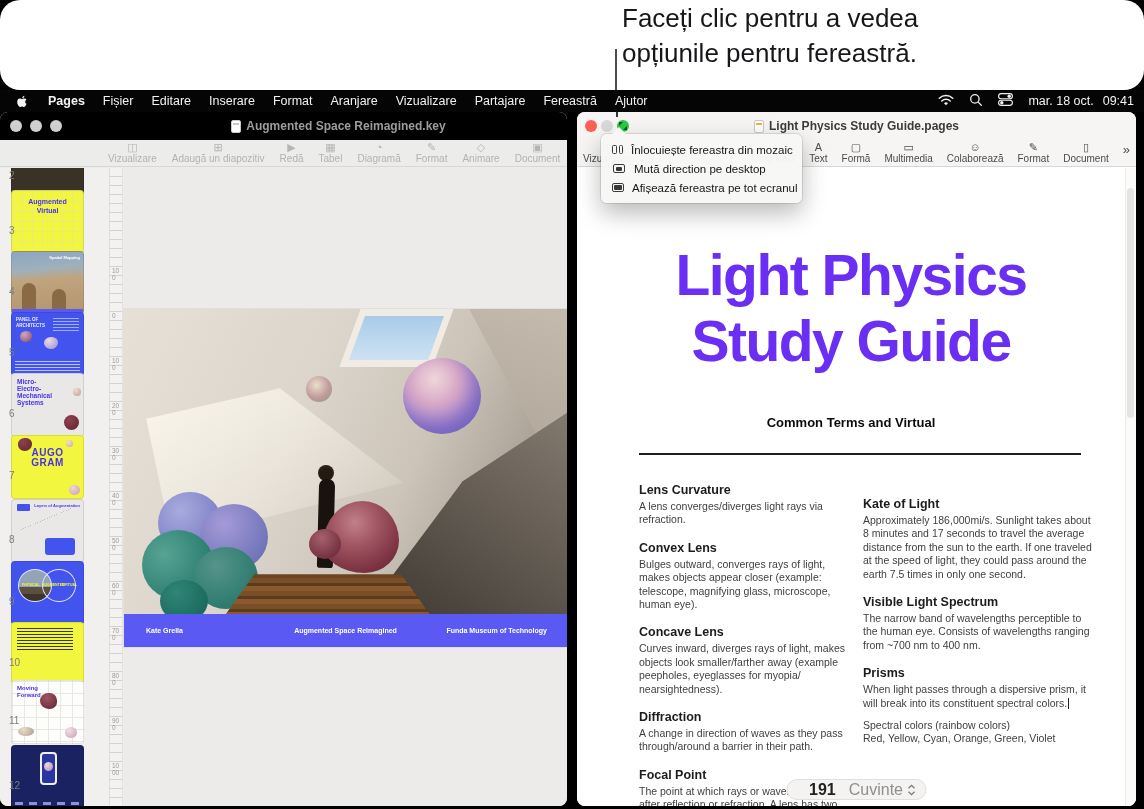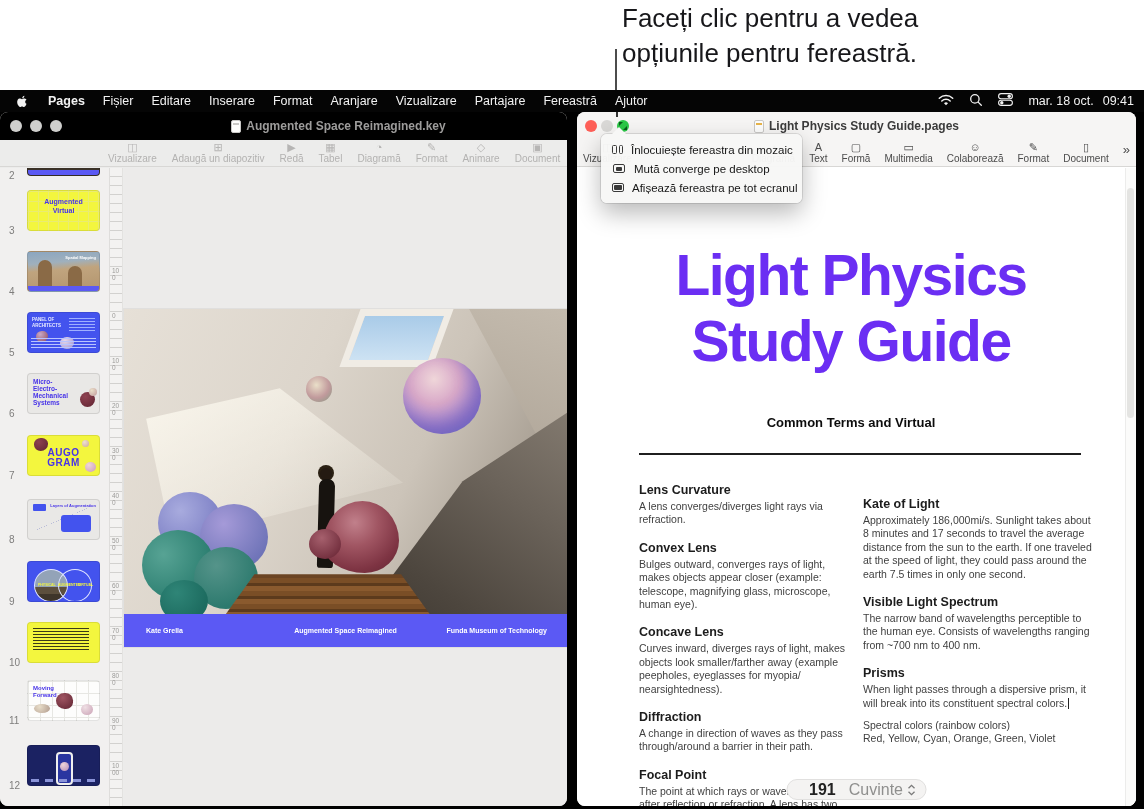--- a/index.html
+++ b/index.html
@@ -1,20 +1,20 @@
 <!DOCTYPE html>
 <html><head>
 <meta charset="utf-8">
 <style>
   * { margin:0; padding:0; box-sizing:border-box; }
   html,body { width:1144px; height:809px; }
   body { background:#000; font-family:"Liberation Sans", sans-serif; position:relative; overflow:hidden; }
 
   
-  .callout-area { position:absolute; top:0; left:0; width:1144px; height:90px; background:#fff; }
+  .callout-area { position:absolute; top:0; left:0; width:1144px; height:90px; background:#fff;border-radius:20px; }
   .callout-text { position:absolute; left:622px; top:1px; font-size:26px; line-height:35px; color:#17171a; }
   .callout-line { position:absolute; left:615px; top:49px; width:2px; height:41px; background:#4c4c4c; }
   .callout-line-stub { position:absolute; left:616px; top:112px; width:2px; height:5px; background:#333; z-index:60; }
 
   
   .menubar { position:absolute; top:90px; left:0; width:1144px; height:22px; background:#050505;
              display:flex; align-items:center; color:#f2f2f2; font-size:12.5px; padding:0 10px; }
   .mb-apple { padding:0 10px 0 6px; display:flex; align-items:center; }
   .mb-item { padding:0 9px; white-space:nowrap; }
   .mb-app { font-weight:700; }
@@ -58,21 +58,21 @@
   .pg-toolbar-right { position:absolute; right:6px; top:29px; display:flex; gap:14px; align-items:flex-start; }
   .win-pages .tb-icon { color:#4d4d4d; }
   .win-pages .tb-label { color:#4b4b4b; }
   .win-pages .tb-more { color:#4d4d4d; }
 
   
   .kn-content { position:absolute; top:56px; bottom:0; left:0; right:0; }
   .kn-sidebar { position:absolute; left:0; top:0; bottom:0; width:110px; background:#f1f0ef; border-right:1px solid #dedddb; overflow:hidden; }
   .kn-slide-row { position:absolute; left:0; width:110px; height:47px; }
   .slide-num { position:absolute; left:9px; bottom:1px; font-size:10px; color:#7e7d7c; }
-  .thumb { position:absolute; left:27px; top:0; width:73px; height:41px; border-radius:4px; overflow:hidden;
+  .thumb { position:absolute; left:11px; top:0; width:73px; height:64px; border-radius:4px; overflow:hidden;
            border:1px solid rgba(0,0,0,0.10); background:#fff; }
   .pre { white-space:pre-line; }
 
   .th2 { background:#3a3127; } .th2::after { content:""; position:absolute; left:0; right:0; bottom:0; height:5px; background:#5b59f4; }
   .th3 { background:#f3f63e; background-image:linear-gradient(#e9ec72 1px, transparent 1px), linear-gradient(90deg,#e9ec72 1px, transparent 1px); background-size:10px 10px; }
   .th3 .th-txt { position:absolute; inset:6px 2px 2px; text-align:center; font-size:7px; font-weight:700; color:#4733e8; line-height:9px; }
   .th4 { background:linear-gradient(175deg,#8ba6c0 0%,#9fb0bd 28%,#c0a47e 45%,#b3956e 100%); }
   .th4 .arch { position:absolute; width:14px; height:26px; background:#8a6a46; border-radius:8px 8px 0 0; bottom:5px; }
   .th4 .arch.a1 { left:10px; } .th4 .arch.a2 { left:40px; height:20px; }
   .th4::after { content:""; position:absolute; left:0; right:0; bottom:0; height:5px; background:#5b59f4; }
@@ -569,21 +569,21 @@
           <i></i>
           <i></i>
         </span>
       </span>
     <span>Înlocuiește fereastra din mozaic</span>
   </div>
   <div class="gm-item">
     <span class="gm-ic">
         <span class="ic-rect desk"></span>
       </span>
-    <span>Mută converge pe desktop</span>
+    <span>Mută direction pe desktop</span>
   </div>
   <div class="gm-item">
     <span class="gm-ic">
         <span class="ic-rect full"></span>
       </span>
     <span>Afișează fereastra pe tot ecranul</span>
   </div>
 </div>
 
 </body></html>

